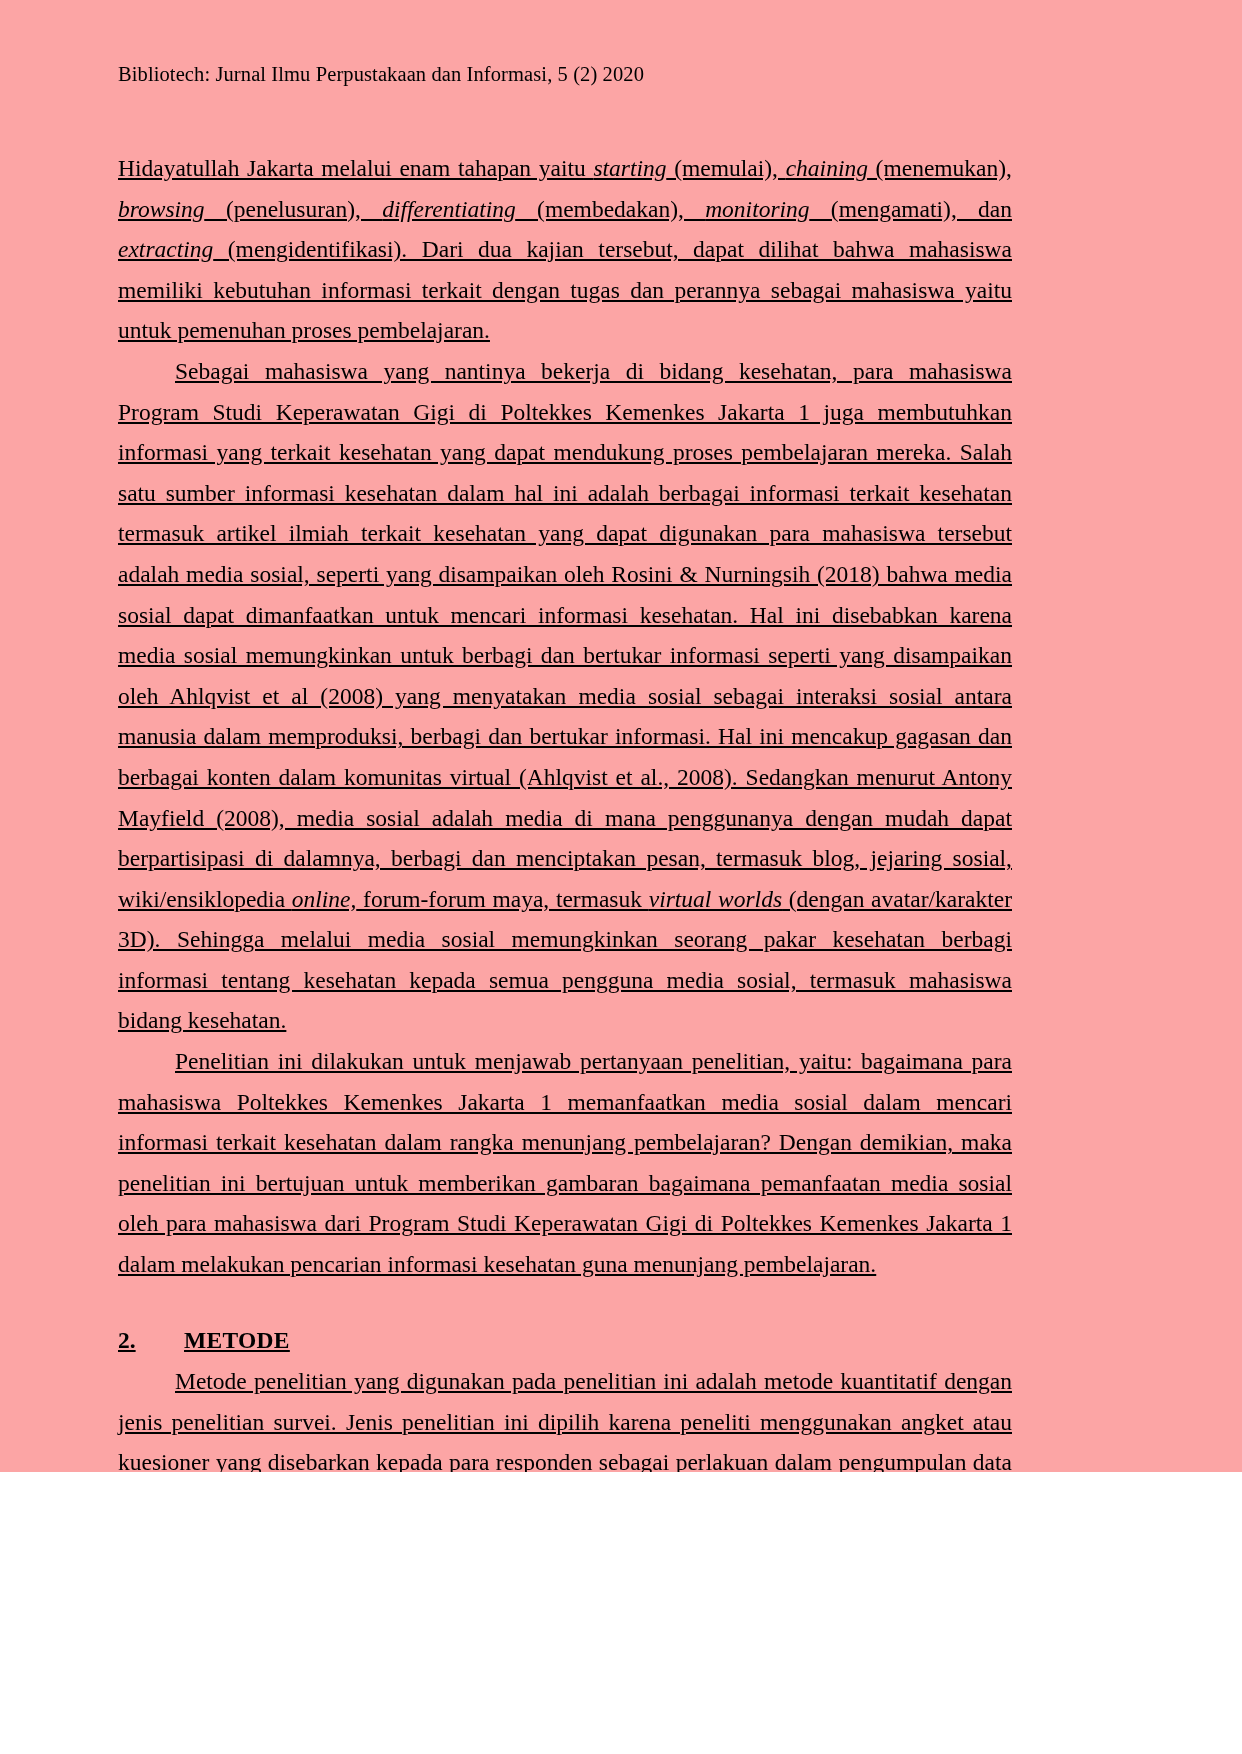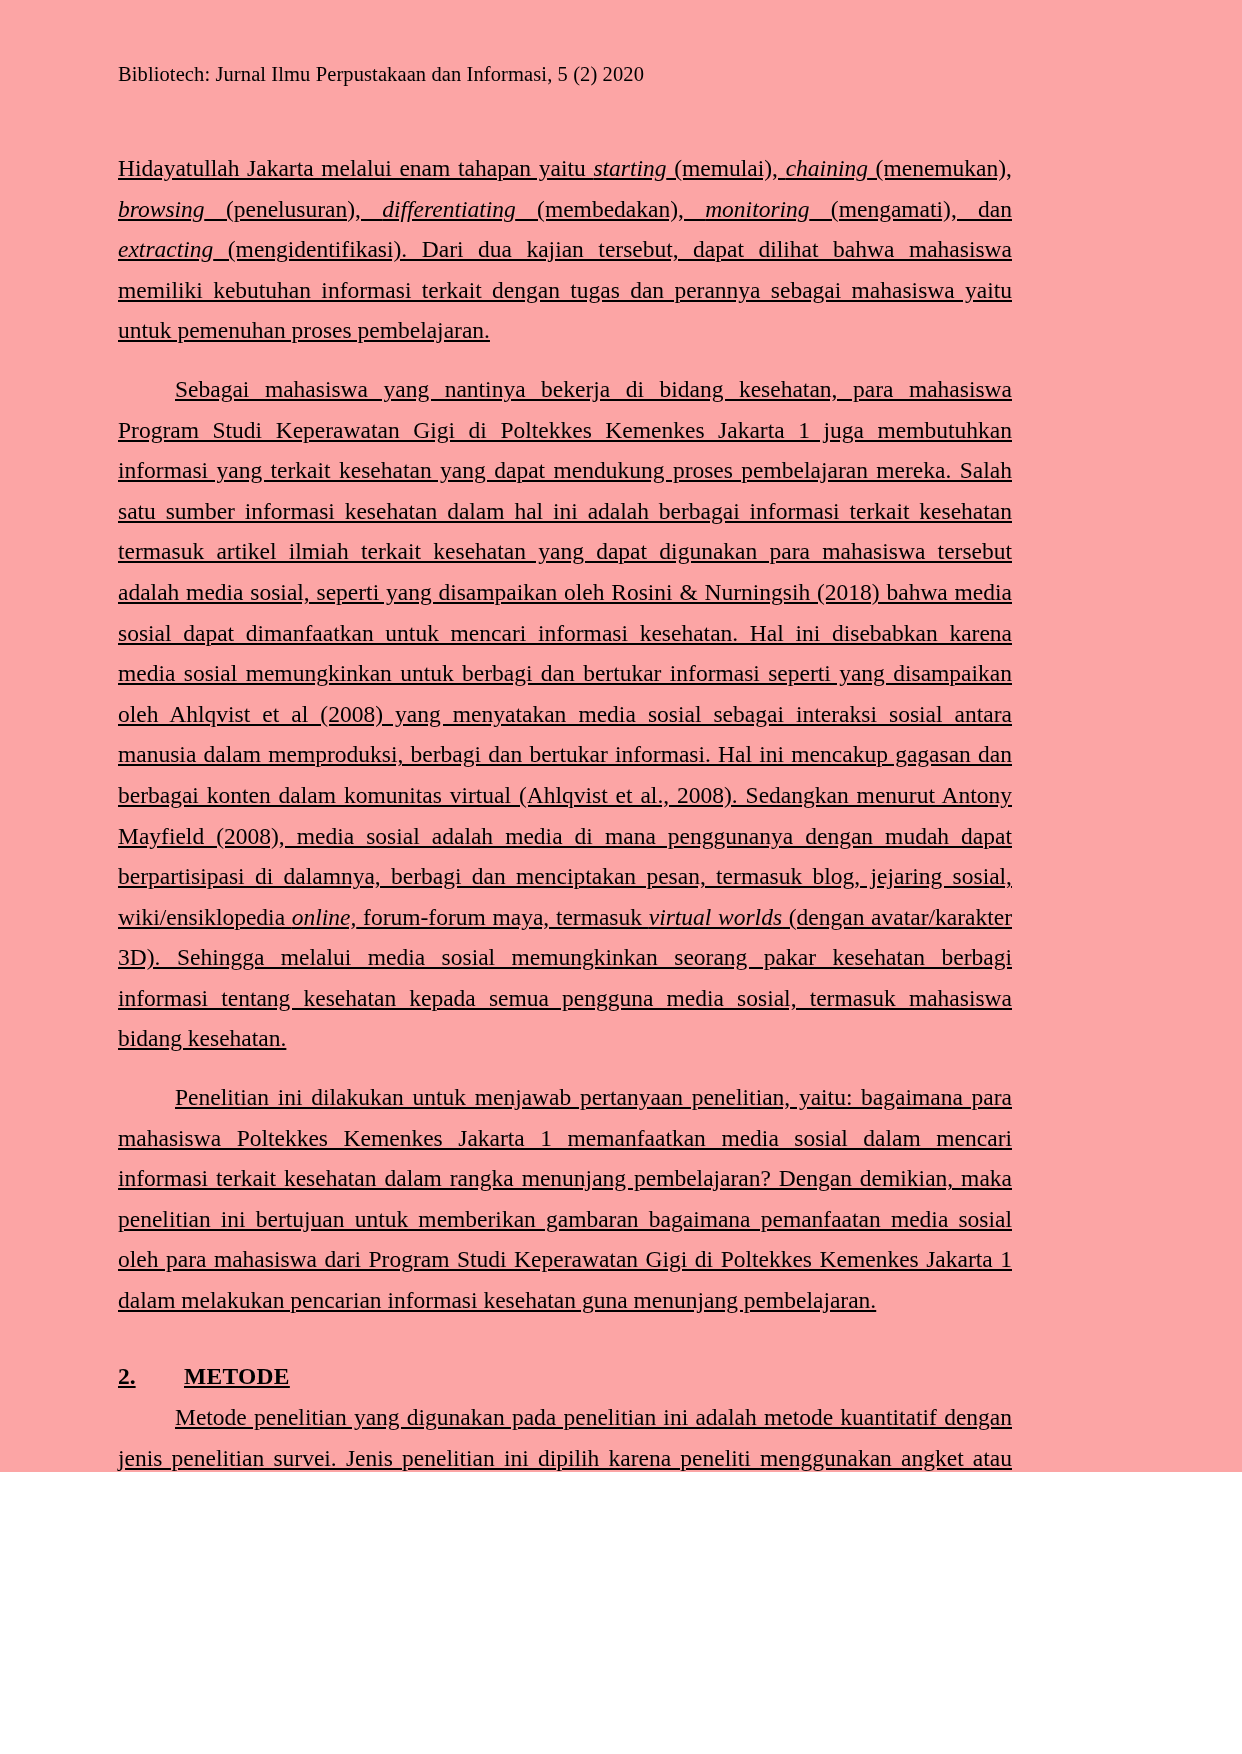--- a/index.html
+++ b/index.html
@@ -46,21 +46,21 @@
     font-size: 23.5px;
     line-height: 40.6px;
     text-align: justify;
     text-justify: inter-word;
     hyphens: none;
   }
   p.para.indent {
     text-indent: 57px;
   }
   p.para + p.para {
-    margin-top: 18px;
+    margin-top: 0;
   }
   .heading {
     margin: 0;
     padding-top: 35px;
     font-size: 23.5px;
     line-height: 40.6px;
     font-weight: bold;
     display: flex;
   }
   .heading .num {

